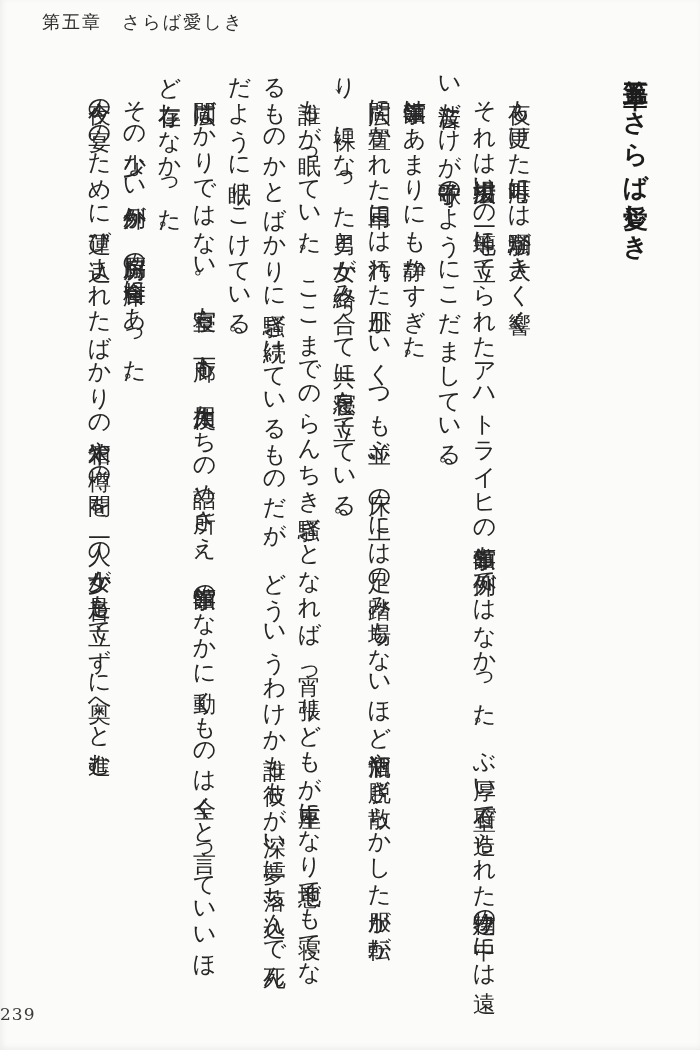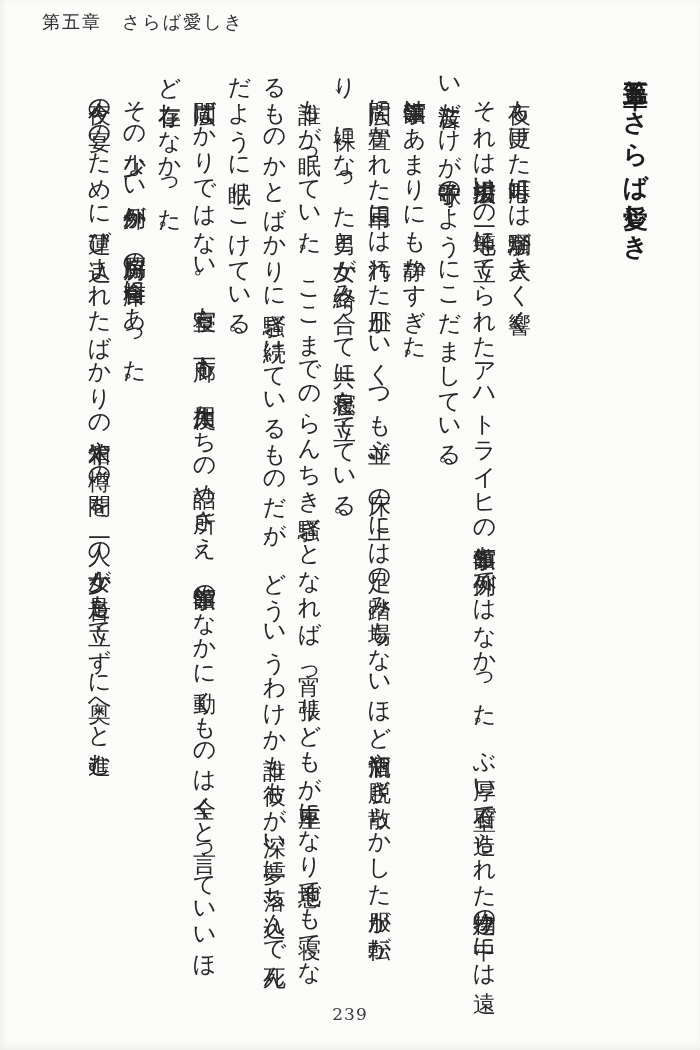--- a/index.html
+++ b/index.html
@@ -46,21 +46,21 @@
     text-indent: 1em;              
     font-size: 23px;
     line-height: 35px;             
     letter-spacing: 0;
   }
   .page-number {
     position: absolute;
     bottom: 26px;
     left: 0;
     right: 0;
-    text-align: center;
+    text-align: left;
     font-size: 17px;
     letter-spacing: 1px;
     color: #3a3a3a;
     font-family: "DejaVu Serif", "Liberation Serif", serif;
   }
 </style>
 </head>
 <body>
 
 <div class="page">

